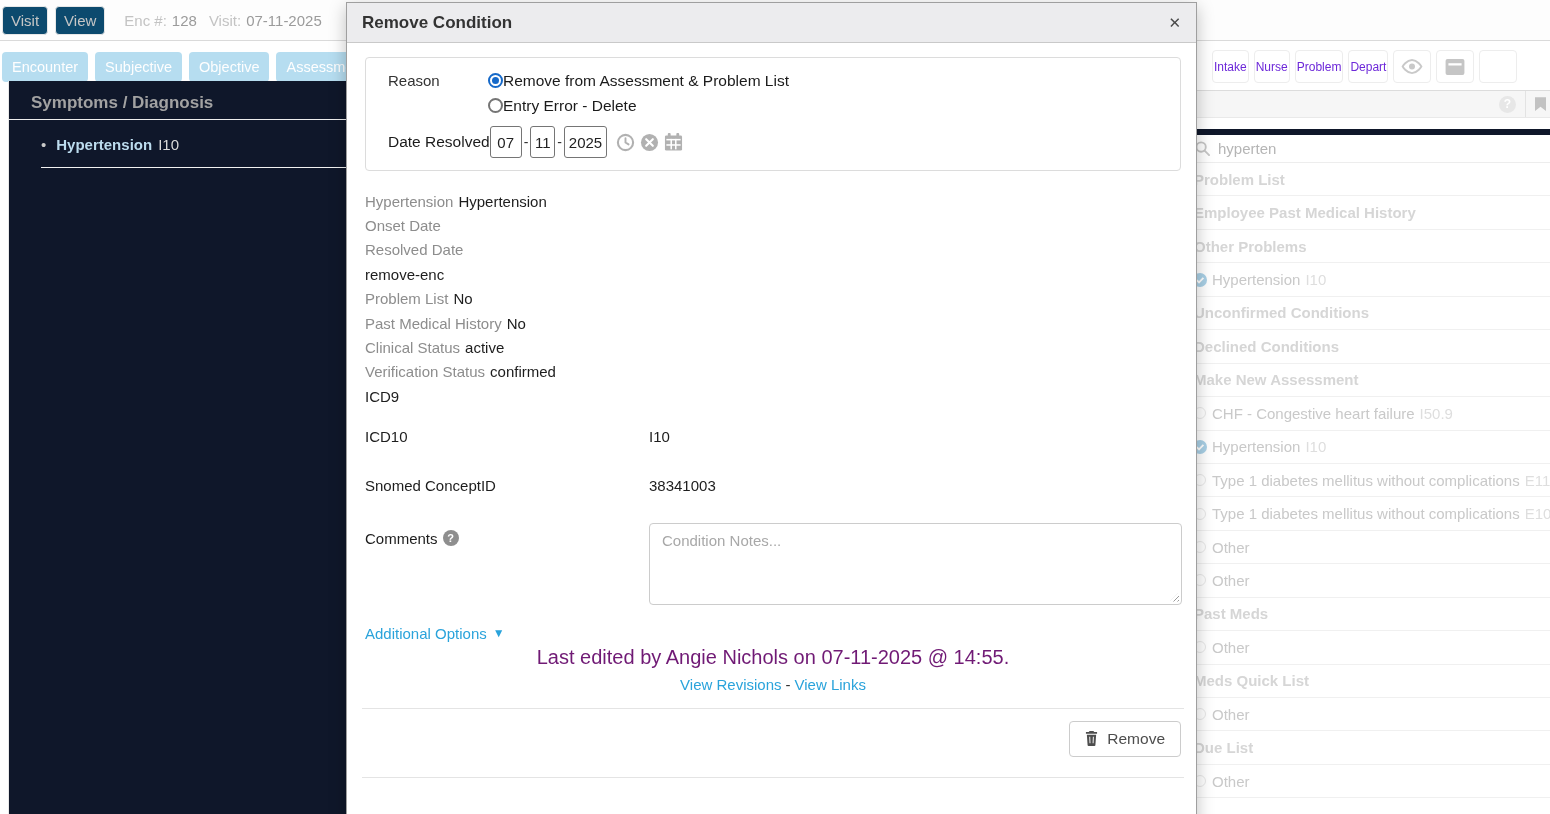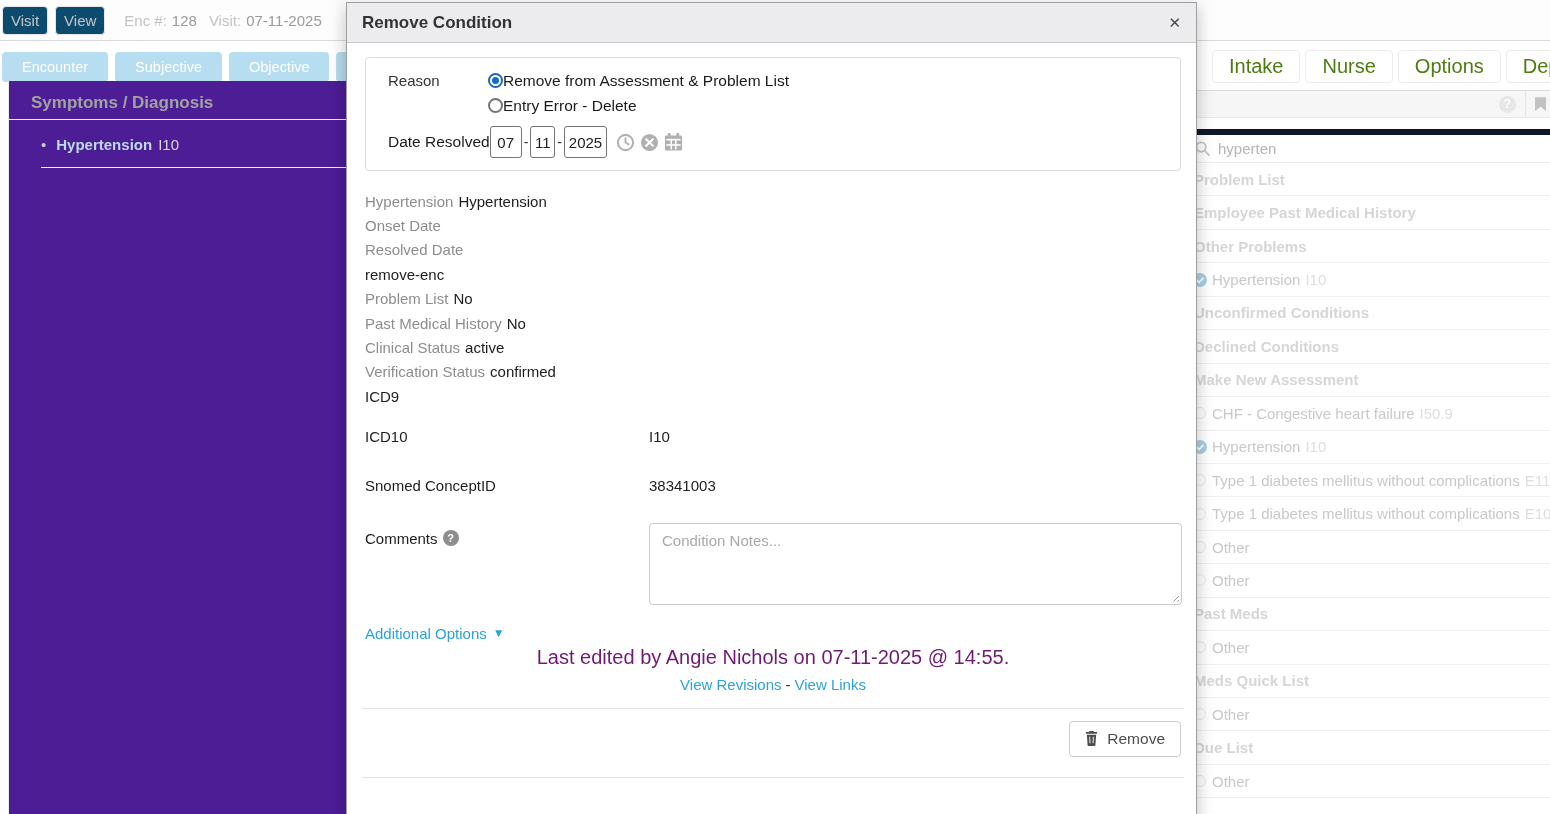--- a/index.html
+++ b/index.html
@@ -10,41 +10,41 @@
   
   .topbar { position:absolute; left:0; top:0; width:1550px; height:41px; background:#fdfdfd;
             border-bottom:1px solid #dadada; display:flex; align-items:center; padding-left:2px; }
   .tb-btn { border:1px solid #e7e7e7; background:#0c4a6e; border-radius:4px; color:#c6c6c6;
             font-size:15px; padding:5px 8px; margin-right:7px; cursor:pointer; font-family:inherit; }
   .tb-label { color:#c3c3c3; font-size:15px; margin-left:12px; }
   .tb-value { color:#9b9b9b; font-size:15px; margin-left:5px; }
 
   
   .tabs-row { position:absolute; left:2px; top:52px; display:flex; gap:7px; }
-  .tab { background:#b6ddf0; color:#fefefe; font-size:14.5px; padding:7px 20px; border-radius:4px;
+  .tab { background:#b6ddf0; color:#fefefe; font-size:14.5px; padding:7px 10px; border-radius:4px;
          cursor:pointer; white-space:nowrap; }
   .tab.partial { width:9px; padding:7px 0; }
 
   
   .left-panel { position:absolute; left:8px; top:81px; width:358px; bottom:0;
-                border-left:1px solid #e9e9e9; background:#4c1d95; }
+                border-left:1px solid #e9e9e9; background:#0f172a; }
   .lp-heading { font-size:17px; font-weight:bold; color:#a2a2a2; padding:12px 0 6px 22px;
                 border-bottom:1px solid #ededed; }
   .lp-item { margin:16px 0 0 32px; padding-bottom:14px; border-bottom:1px solid #f1f1f1;
              font-size:15px; cursor:pointer; }
   .bullet { color:#c9c9c9; margin-right:10px; }
   .bullet::before { content:attr(data-glyph); }
   .dx-name { color:#bcdcee; font-weight:bold; }
   .dx-code { color:#dadada; margin-left:6px; }
 
   
   .right-panel { position:absolute; left:1190px; top:41px; right:0; bottom:0; overflow:hidden; background:#fff; }
   .phase-row { display:flex; gap:5px; margin:9px 0 0 22px; height:33px; }
-  .pbtn { border:1px solid #ededed; background:#fff; border-radius:4px; color:#4d7c0f;
-          font-size:20px; padding:0 16px; cursor:pointer; font-family:inherit; white-space:nowrap; }
+  .pbtn { border:1px solid #ededed; background:#fff; border-radius:4px; color:#6d28d9;
+          font-size:12px; padding:0 1px; cursor:pointer; font-family:inherit; white-space:nowrap; }
   .ibtn { border:1px solid #ededed; background:#fff; border-radius:4px; width:38px; flex:0 0 38px;
           display:flex; align-items:center; justify-content:center; cursor:pointer; }
   .tools-row { height:28px; background:#f6f6f6; border-top:1px solid #dcdcdc; border-bottom:1px solid #e9e9e9;
                margin-top:7px; display:flex; align-items:center; justify-content:flex-end; gap:9px; padding-right:4px; }
   .q-icon { width:17px; height:17px; border-radius:50%; background:#e7e7e7; color:#fff; font-weight:bold;
             font-size:12px; text-align:center; line-height:17px; cursor:pointer; }
   .q-icon::before { content:attr(data-glyph); }
   .vsep { width:1px; align-self:stretch; background:#e3e3e3; }
   .search-row { height:34px; margin-top:11px; border-top:6px solid #0f172a; border-bottom:1px solid #ededed;
                 display:flex; align-items:center; padding-left:5px; gap:8px; }
@@ -147,21 +147,21 @@
     <div class="lp-heading">Symptoms / Diagnosis</div>
     <div class="lp-item">
       <span class="bullet" data-glyph="•"></span><span class="dx-name">Hypertension</span><span class="dx-code">I10</span>
     </div>
   </div>
 
   <div class="right-panel">
     <div class="phase-row">
       <button class="pbtn">Intake</button>
       <button class="pbtn">Nurse</button>
-      <button class="pbtn">Options</button>
+      <button class="pbtn">Problem</button>
       <button class="pbtn">Depart</button>
       <span class="ibtn">
         <svg viewBox="0 0 24 16" width="24" height="15">
             <path d="M12 1C6 1 2 8 2 8s4 7 10 7 10-7 10-7-4-7-10-7z" fill="none" stroke="#c9c9c9" stroke-width="2"></path>
             <circle cx="12" cy="8" r="3.2" fill="#c9c9c9"></circle>
           </svg>
       </span>
       <span class="ibtn">
         <svg viewBox="0 0 20 17" width="20" height="16">
             <rect x="0" y="0" width="20" height="17" rx="2" fill="#c5c5c5"></rect>

